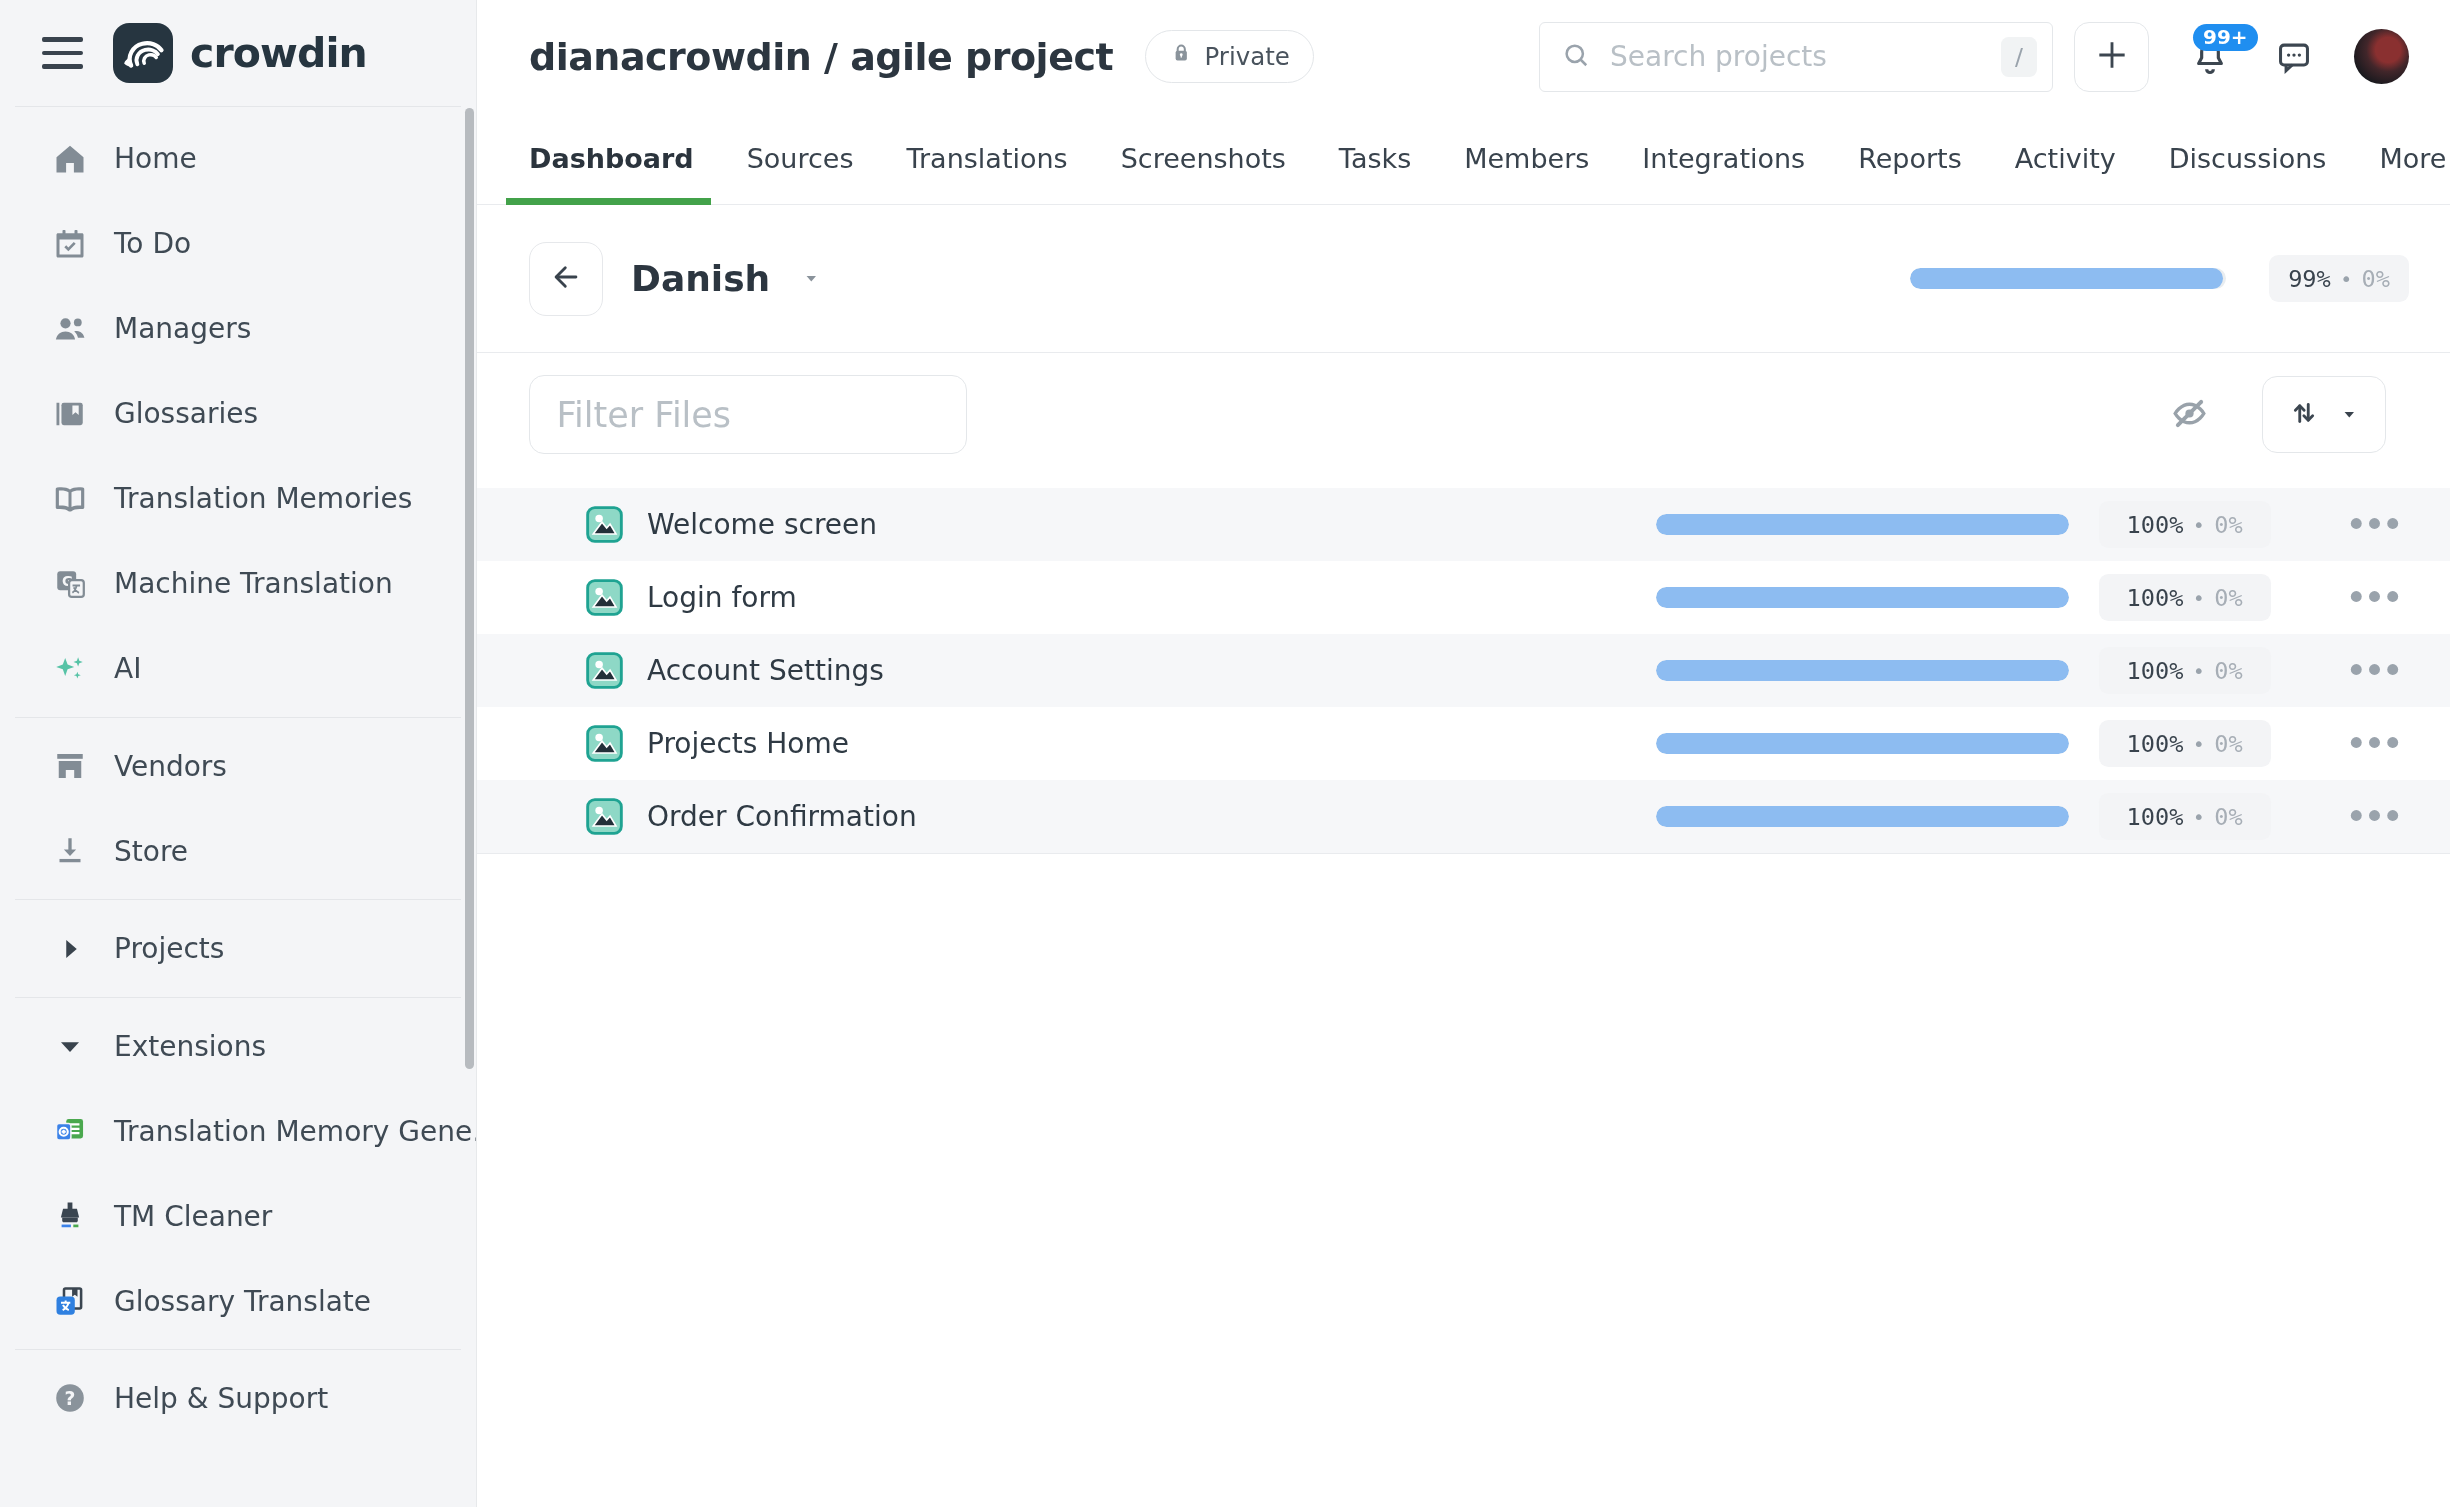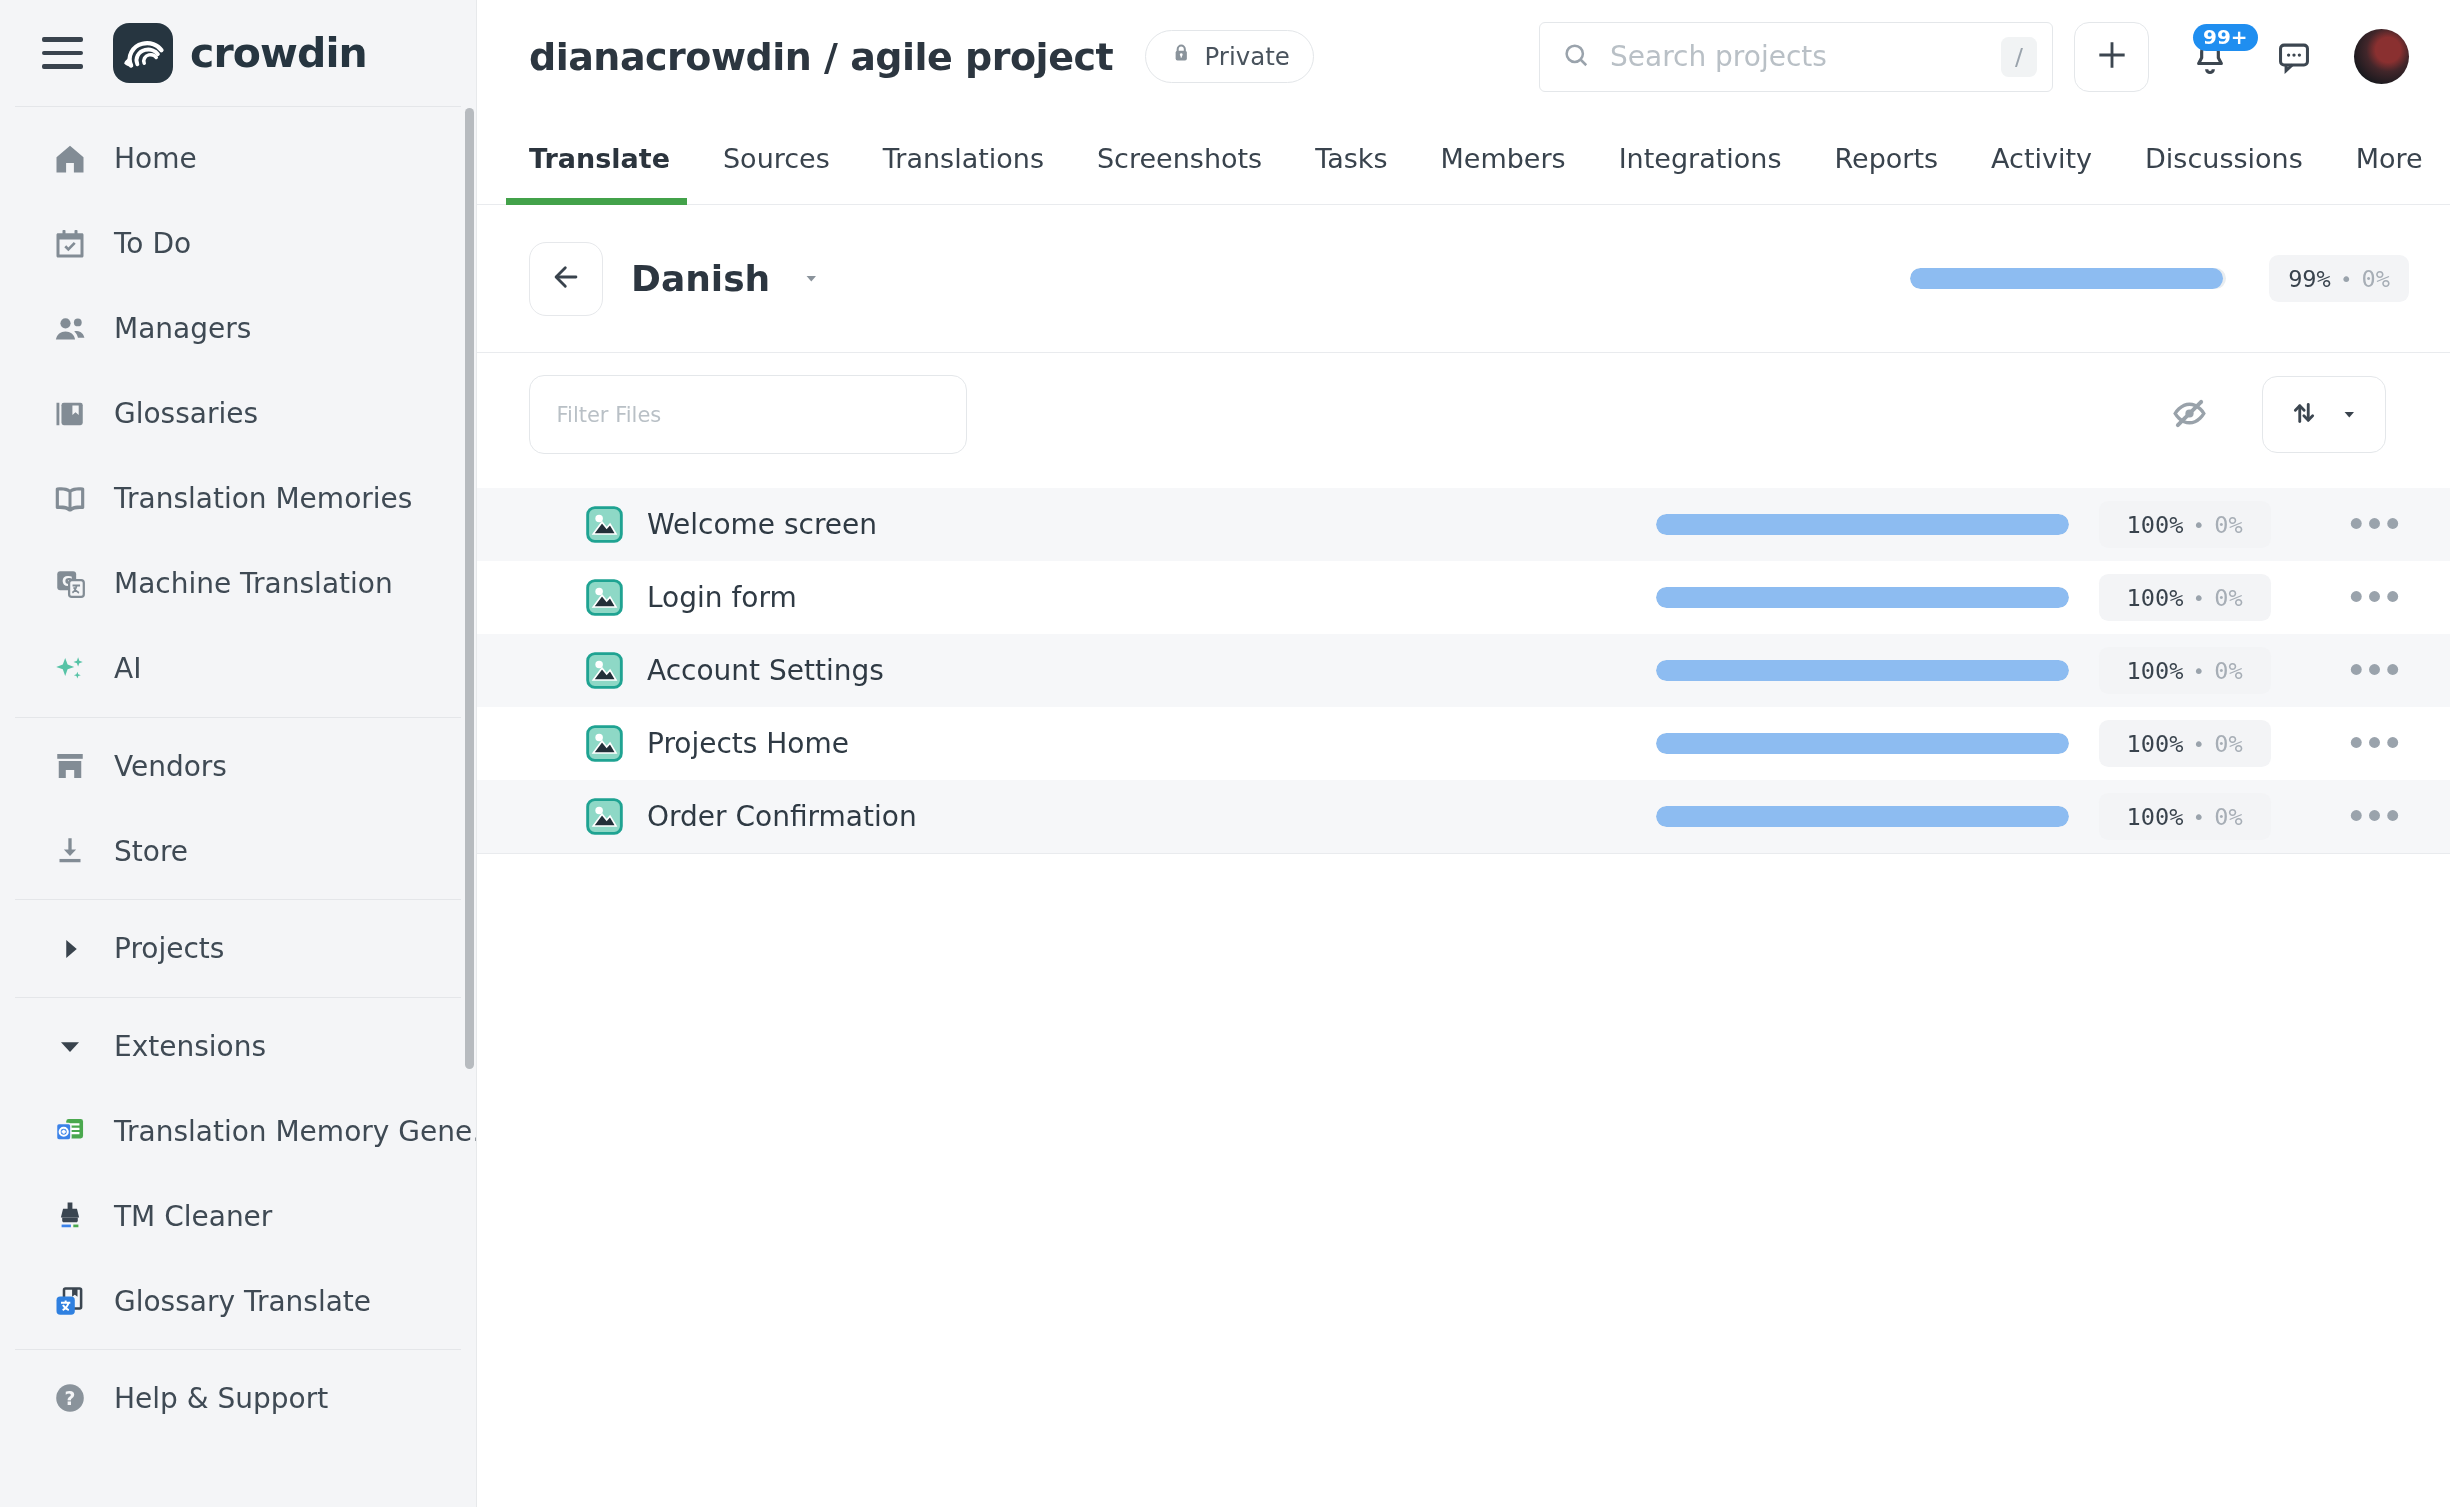--- a/index.html
+++ b/index.html
@@ -85,21 +85,21 @@
     font-size:23.6px;white-space:nowrap;}
   .pct-main{color:#39434d;}
   .pct-dot{color:#9aa3ac;font-size:20px;}
   .pct-sub{color:#a7aeb6;}
   .lang-row .pct-badge{margin-left:43px;}
 
   .toolbar{height:123px;display:flex;align-items:center;padding:0 41px 0 52px;}
   .filterbox{width:438px;height:79px;border:1.9px solid #e4e7ea;border-radius:15px;
     display:flex;align-items:center;padding:0 24.5px;cursor:text;}
   .filterbox input{flex:1;min-width:0;border:none;outline:none;background:transparent;
-    font-family:inherit;font-size:21px;color:#39434d;}
+    font-family:inherit;font-size:35px;color:#39434d;}
   .filterbox input::placeholder{color:#b9c0c6;}
   .eye-btn{display:inline-flex;margin-right:51px;cursor:pointer;background:none;border:none;padding:0;}
   .eye-btn svg{width:43px;height:43px;}
   .sort-btn{height:77px;padding:0 24.5px;border:1.9px solid #e4e7ea;border-radius:15px;background:#fff;
     display:inline-flex;align-items:center;gap:17px;cursor:pointer;margin-right:22.6px;}
   .sort-btn svg{width:34px;height:34px;}
   .sort-btn .caret{display:inline-flex;color:#39434d;}
   .sort-btn .caret svg{width:22.6px;height:22.6px;}
   .translate-all{height:77px;padding:0 38px;border:none;border-radius:11.3px;cursor:pointer;
     background:var(--green,#43a24a);color:#fff;font-family:inherit;font-size:29px;font-weight:700;}
@@ -337,21 +337,21 @@
             <circle cx="8.6" cy="10.8" r="1.05" fill="#3c4650" stroke="none"></circle>
             <circle cx="12" cy="10.8" r="1.05" fill="#3c4650" stroke="none"></circle>
             <circle cx="15.4" cy="10.8" r="1.05" fill="#3c4650" stroke="none"></circle>
           </svg>
       </span>
       <span class="avatar"></span>
     </header>
 
     <nav class="tabs" id="tabsNav">
         <div class="tab active">
-       <span>Translate</span>
+       <span>Dashboard</span>
 
      </div>
         <div class="tab">
        <span>Sources</span>
 
      </div>
         <div class="tab">
        <span>Translations</span>
 
      </div>

